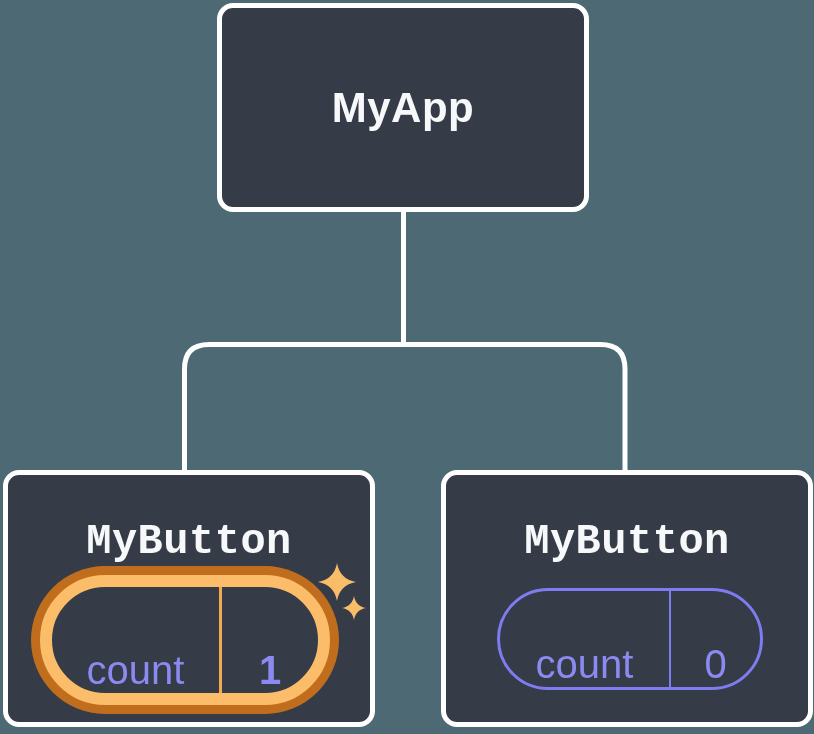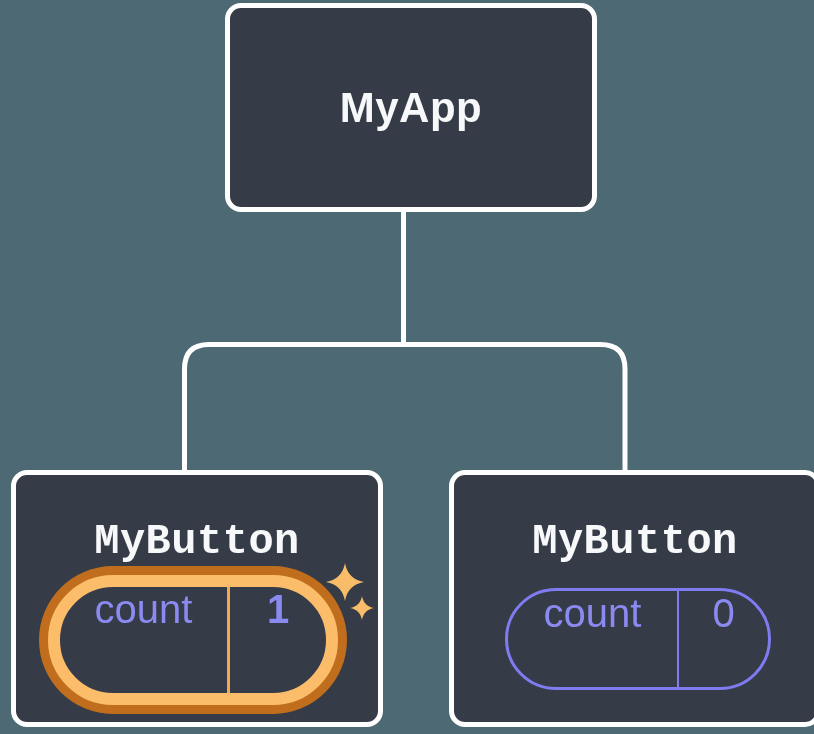--- a/index.html
+++ b/index.html
@@ -32,21 +32,20 @@
   .connector path {
     stroke: var(--line);
     stroke-width: 5;
     fill: none;
   }
   .node {
     position: absolute;
     background: var(--node);
     border: 5px solid var(--line);
     border-radius: 16px;
-    margin-left: 8px;
   }
   .node-root {
     left: 217px; top: 3px;
     width: 372px; height: 209px;
     display: flex;
     align-items: center;
     justify-content: center;
   }
   .node-child-left  { left: 3px;   top: 470px; width: 372px; height: 257px; }
   .node-child-right { left: 441px; top: 470px; width: 372px; height: 257px; }
@@ -89,21 +88,21 @@
     border: 3px solid var(--purple);
     display: flex;
     align-items: stretch;
     overflow: hidden;
   }
   .pill-cold .cell-name  { width: 169px; }
   .pill-cold .divider    { width: 2px; background: var(--purple); }
   .pill-cold .cell-value { flex: 1; }
   .cell {
     display: flex;
-    align-items: flex-start;
+    align-items: flex-end;
     justify-content: center;
   }
   .state-name {
     color: var(--purpleText);
     font-size: 40px;
     font-weight: 400;
   }
   .state-value {
     color: var(--purpleText);
     font-size: 40px;

